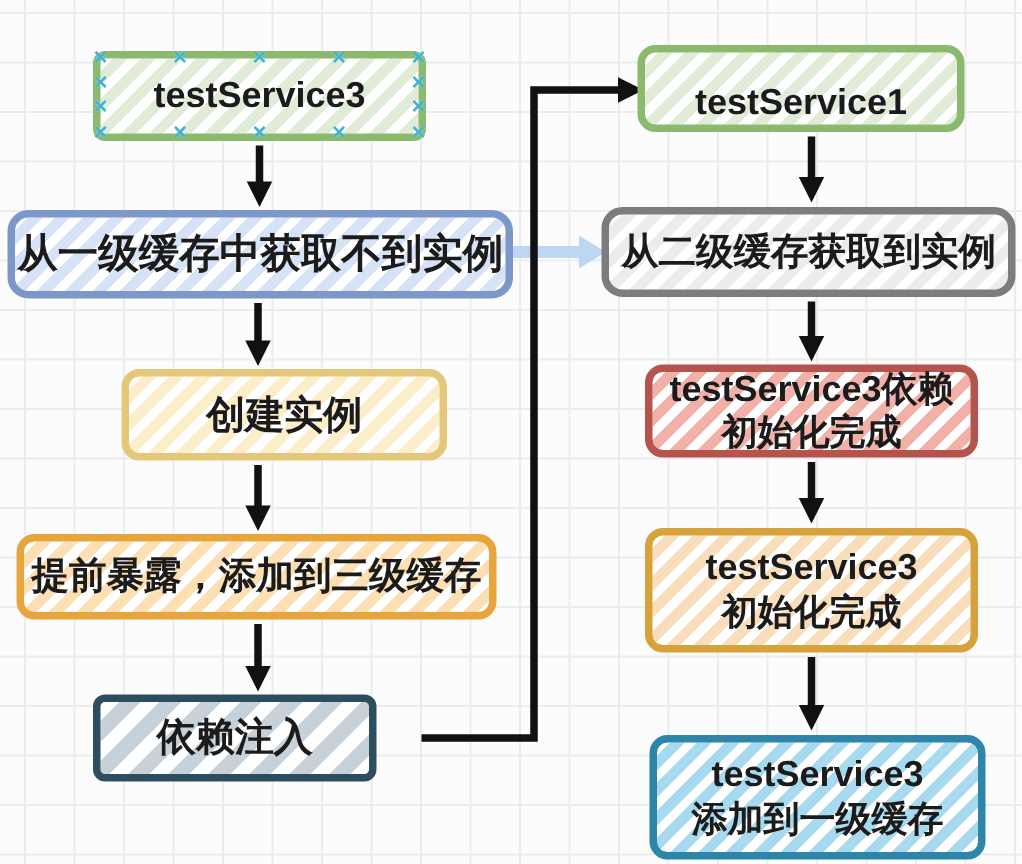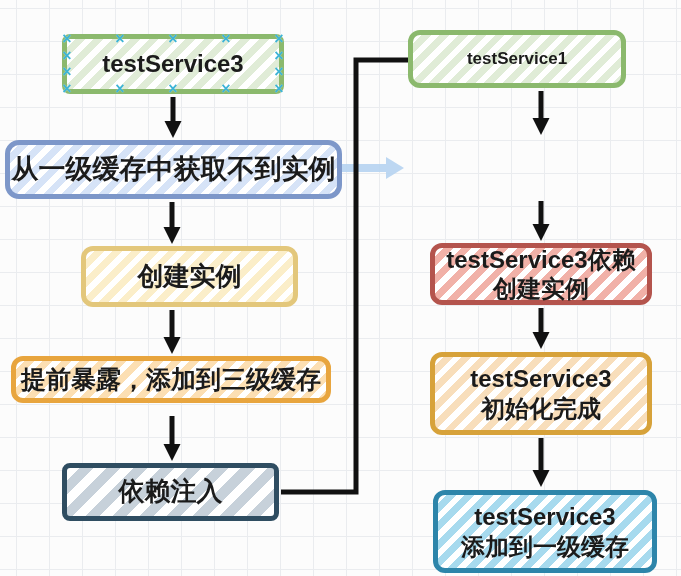--- a/index.html
+++ b/index.html
@@ -110,36 +110,39 @@
   </div>
 
   <div class="node r14" style="left: 5px; top: 140px; width: 337px; height: 59px; font-size: 27px; --bc: #7d97c9; --sc: #d6e3f7;">
     <span class="node-label">从一级缓存中获取不到实例</span>
   </div>
 
   <div class="node" style="left: 62px; top: 246px; width: 217px; height: 61px; font-size: 26px; margin-left: 19px; --bc: #e3c77b; --sc: #fbeec9;">
     <span class="node-label">创建实例</span>
   </div>
 
-  <div class="node" style="left: 11px; top: 356px; width: 320px; height: 47px; font-size: 25px; --bc: #e8a53e; --sc: #fcdfb3;">
+  <div class="node" style="left: 11px; top: 356px; width: 320px; height: 57px; font-size: 25px; --bc: #e8a53e; --sc: #fcdfb3;">
     <span class="node-label">提前暴露，添加到三级缓存</span>
   </div>
 
-  <div class="node r8 wide-stripe" style="left: 62px; top: 463px; width: 217px; height: 58px; font-size: 26px; --bc: #2f4d61; --sc: #c7d1da;">
+  <div class="node r8 wide-stripe" style="left: 62px; top: 463px; width: 189px; height: 58px; font-size: 26px; --bc: #2f4d61; --sc: #c7d1da;">
     <span class="node-label">依赖注入</span>
   </div>
 
-  <div class="node" style="left: 408px; top: 30px; width: 218px; height: 58px; font-size: 17px; --bc: #8bb96d; --sc: #e0ecd7;">
+  <div class="node" style="left: 425px; top: 30px; width: 218px; height: 58px; font-size: 24px; align-items: flex-end; --bc: #8bb96d; --sc: #e0ecd7;">
     <span class="node-label">testService1</span>
   </div>
 
+  <div class="node r14" style="left: 401px; top: 138px; width: 276px; height: 60px; font-size: 25px; --bc: #7d7d7d; --sc: #ececec;">
+    <span class="node-label">从二级缓存获取到实例</span>
+  </div>
 
   <div class="node" style="left: 430px; top: 243px; width: 222px; height: 62px; font-size: 24px; --bc: #b4544d; --sc: #f1b1a8;">
     <span class="node-label">testService3依赖
-创建实例</span>
+初始化完成</span>
   </div>
 
   <div class="node" style="left: 430px; top: 352px; width: 222px; height: 83px; font-size: 24px; --bc: #d7a23a; --sc: #f8debb;">
     <span class="node-label">testService3
 初始化完成</span>
   </div>
 
   <div class="node" style="left: 433px; top: 490px; width: 224px; height: 83px; font-size: 24px; --bc: #2d85aa; --sc: #a7daee;">
     <span class="node-label">testService3
 添加到一级缓存</span>

